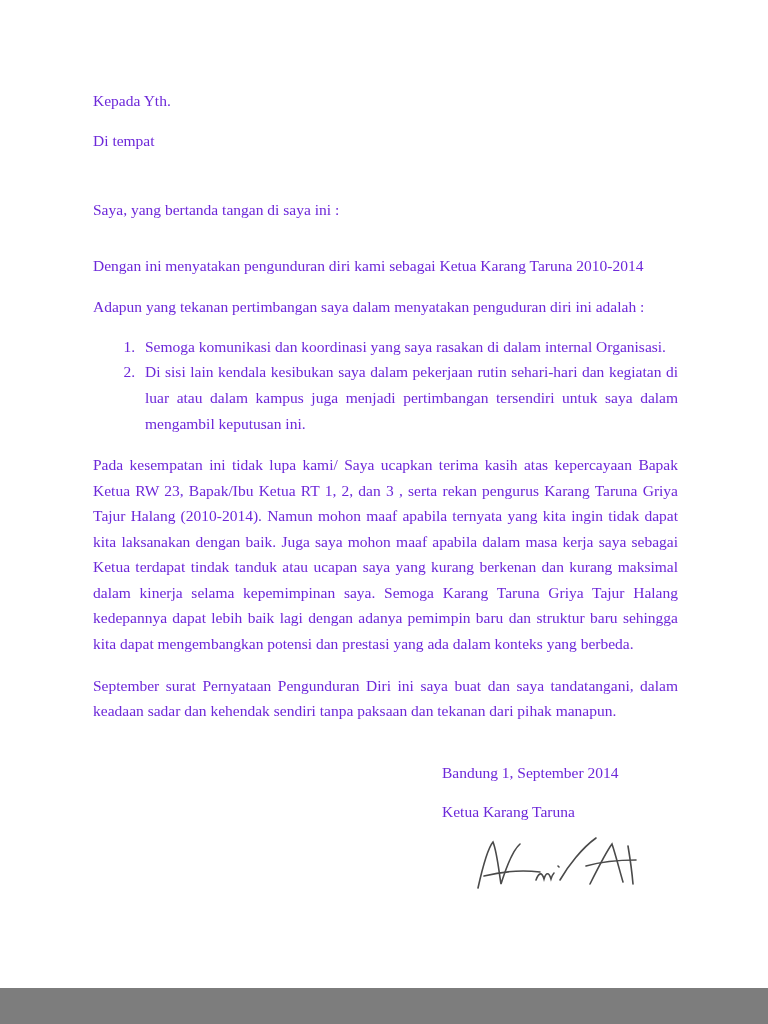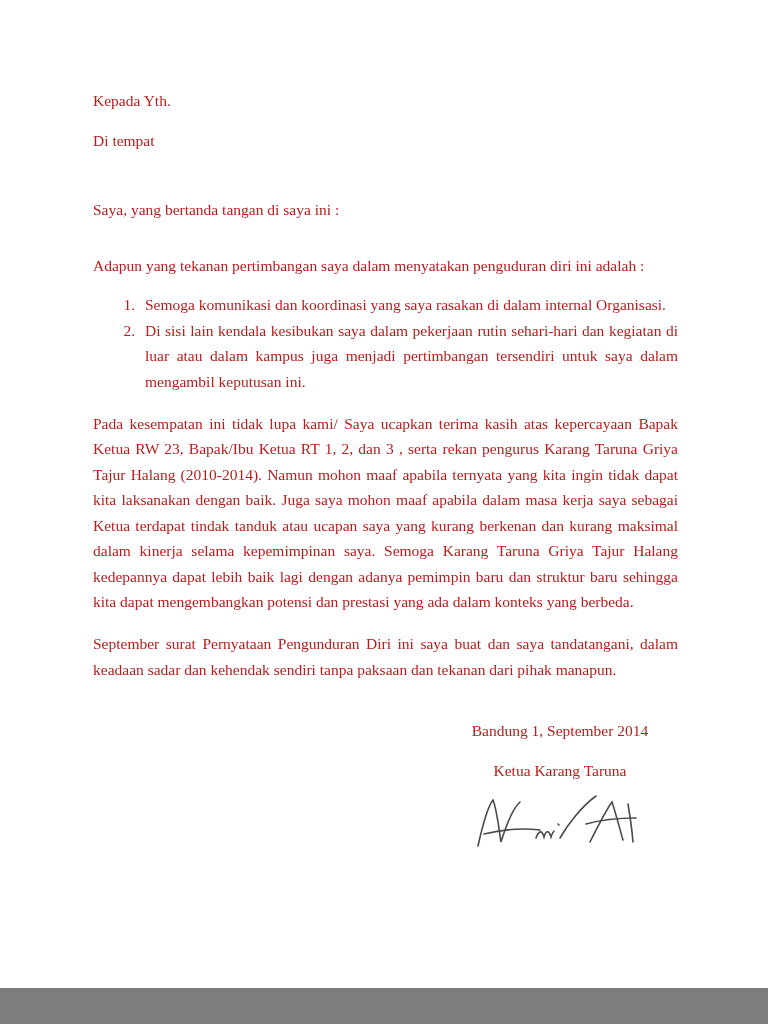--- a/index.html
+++ b/index.html
@@ -10,42 +10,42 @@
     font-family: "Liberation Serif", "DejaVu Serif", serif;
   }
   .page {
     width: 768px;
     height: 988px;
     background: #ffffff;
     overflow: hidden;
   }
   .content {
     padding: 88px 90px 0 93px;
-    color: #b91c1c;
+    color: #6d28d9;
     font-size: 15.5px;
     line-height: 1.65;
   }
   .addr-line { margin-bottom: 14px; }
   .spacer-lg { height: 30px; }
   .spacer-md { height: 16px; }
   .para { text-align: justify; margin-bottom: 16px; }
   .intro-line { margin-bottom: 14px; }
   ol.num-list {
     margin: 0 0 16px 0;
     padding-left: 46px;
   }
   ol.num-list li {
     text-align: justify;
     padding-left: 6px;
   }
   .signature-block {
     width: 236px;
     margin-left: auto;
     margin-top: 36px;
-    text-align: center;
+    text-align: left;
   }
   .sig-date { margin-bottom: 14px; }
   .sig-position { margin-bottom: 3px; }
   .sig-image { height: 78px; display: flex; align-items: center; justify-content: center; }
 </style>
 </head>
 <body>
 
 <div class="page">
   <div class="content">
@@ -53,20 +53,21 @@
     <div class="addr-line">Kepada Yth.</div>
     <div class="addr-line">Di tempat</div>
 
     <div class="spacer-lg"></div>
 
     <div class="intro-line">Saya, yang bertanda tangan di saya ini :</div>
 
 
     <div class="spacer-md"></div>
 
+    <div class="para">Dengan ini menyatakan pengunduran diri kami sebagai Ketua Karang Taruna 2010-2014</div>
 
     <div class="intro-line">Adapun yang tekanan pertimbangan saya dalam menyatakan penguduran diri ini adalah :</div>
 
     <ol class="num-list">
       <li>Semoga komunikasi dan koordinasi yang saya rasakan di dalam internal Organisasi.</li>
       <li>Di sisi lain kendala kesibukan saya dalam pekerjaan rutin sehari-hari dan kegiatan di luar atau dalam kampus juga menjadi pertimbangan tersendiri untuk saya dalam mengambil keputusan ini.</li>
     </ol>
 
     <div class="para">Pada kesempatan ini tidak lupa kami/ Saya ucapkan terima kasih atas kepercayaan Bapak Ketua RW 23, Bapak/Ibu Ketua RT 1, 2, dan 3 , serta rekan pengurus Karang Taruna Griya Tajur Halang (2010-2014). Namun mohon maaf apabila ternyata yang kita ingin tidak dapat kita laksanakan dengan baik. Juga saya mohon maaf apabila dalam masa kerja saya sebagai Ketua terdapat tindak tanduk atau ucapan saya yang kurang berkenan dan kurang maksimal dalam kinerja selama kepemimpinan saya. Semoga Karang Taruna Griya Tajur Halang kedepannya dapat lebih baik lagi dengan adanya pemimpin baru dan struktur baru sehingga kita dapat mengembangkan potensi dan prestasi yang ada dalam konteks yang berbeda.</div>
 

